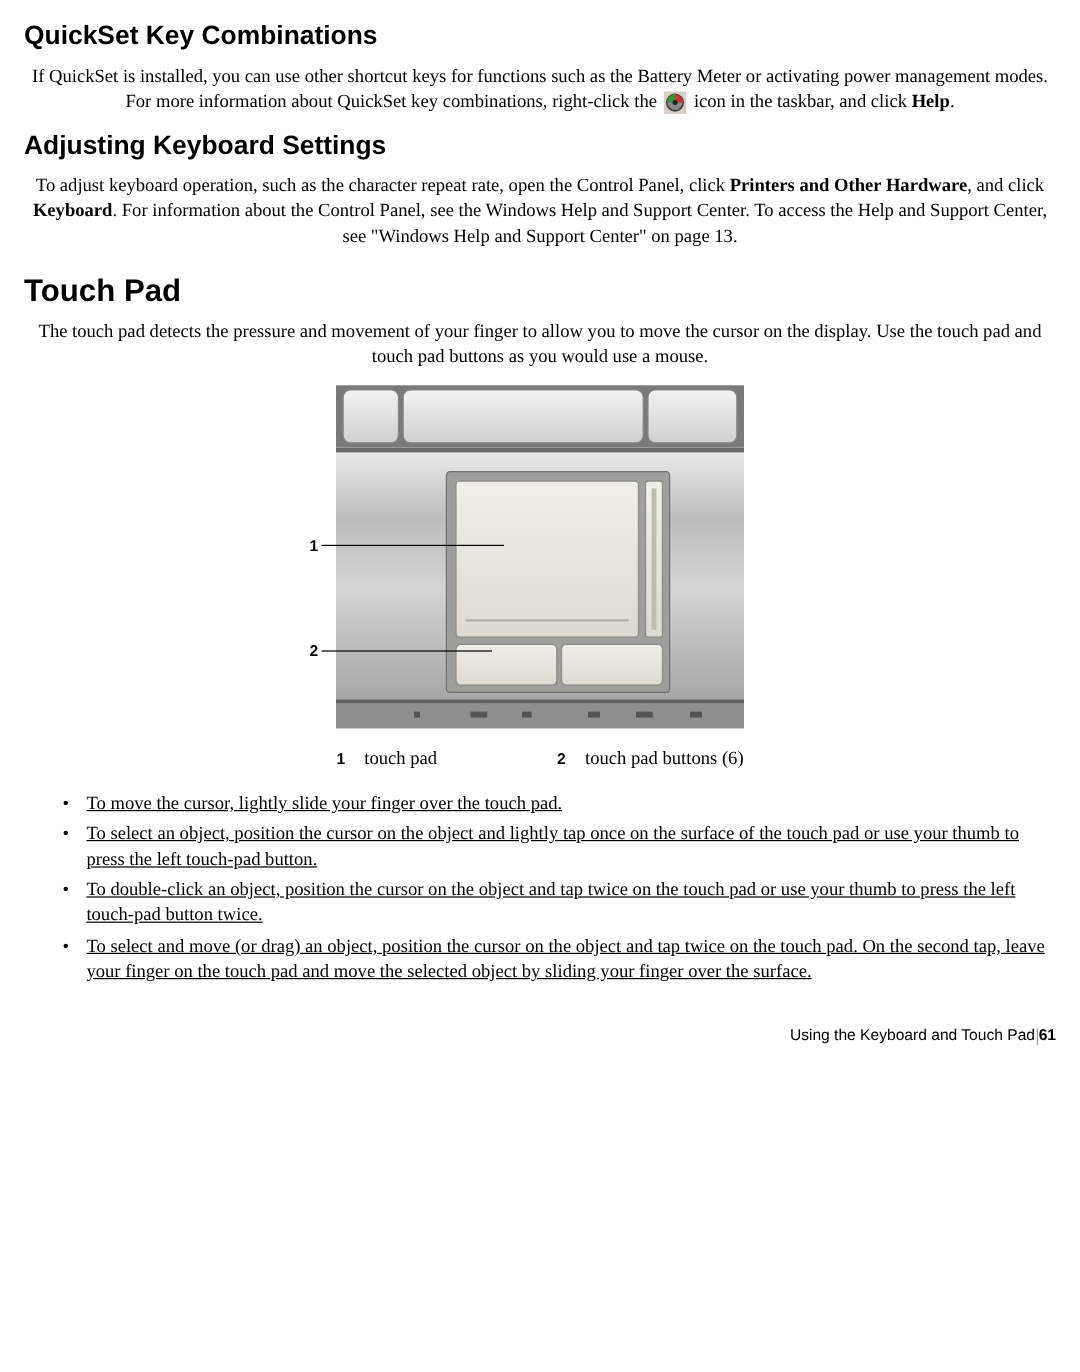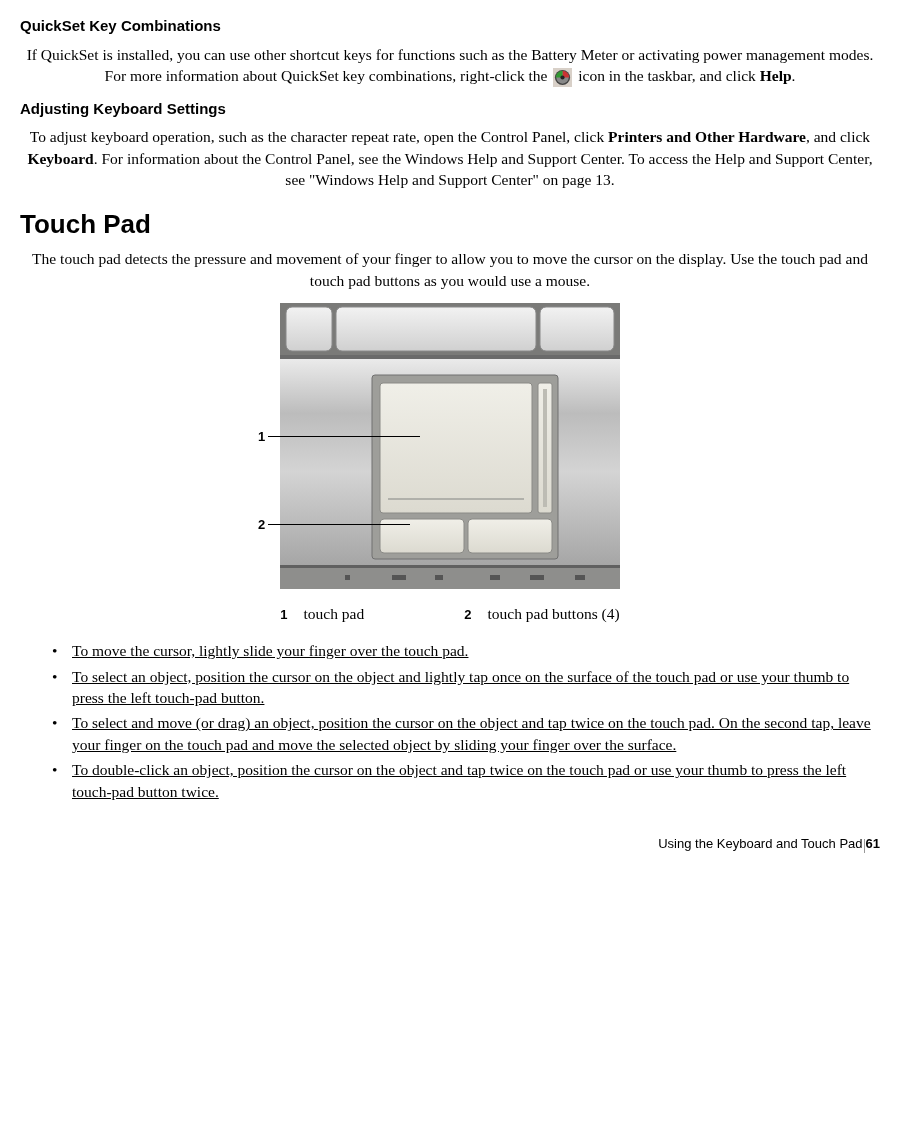--- a/index.html
+++ b/index.html
@@ -12,21 +12,21 @@
       background: #fff;
       width: 900px;
       padding: 12px 20px 20px 20px;
       color: #000;
       font-size: 15.5px;
       line-height: 1.3;
     }
     h3.sans {
       font-family: Arial, Helvetica, sans-serif;
       font-weight: bold;
-      font-size: 15px;
+      font-size: 22px;
       margin-top: 4px;
       margin-bottom: 8px;
     }
     h2.sans {
       font-family: Arial, Helvetica, sans-serif;
       font-weight: bold;
       font-size: 26px;
       margin-top: 18px;
       margin-bottom: 6px;
     }
@@ -231,29 +231,29 @@
 </div>
 
 <div class="legend">
   <div class="legend-inner">
     <div class="legend-item">
       <span class="legend-num">1</span>
       <span>touch pad</span>
     </div>
     <div class="legend-item">
       <span class="legend-num">2</span>
-      <span>touch pad buttons (4)</span>
+      <span>touch pad buttons (6)</span>
     </div>
   </div>
 </div>
 
 <ul class="instructions">
   <li>To move the cursor, lightly slide your finger over the touch pad.</li>
   <li>To select an object, position the cursor on the object and lightly tap once on the surface of the touch pad or use your thumb to press the left touch-pad button.</li>
+  <li>To double-click an object, position the cursor on the object and tap twice on the touch pad or use your thumb to press the left touch-pad button twice.</li>
   <li>To select and move (or drag) an object, position the cursor on the object and tap twice on the touch pad. On the second tap, leave your finger on the touch pad and move the selected object by sliding your finger over the surface.</li>
-  <li>To double-click an object, position the cursor on the object and tap twice on the touch pad or use your thumb to press the left touch-pad button twice.</li>
 </ul>
 
 <div class="footer">
   <span>Using the Keyboard and Touch Pad</span>
   <span class="footer-divider"></span>
   <span class="footer-page">61</span>
 </div>
 
 </body></html>

